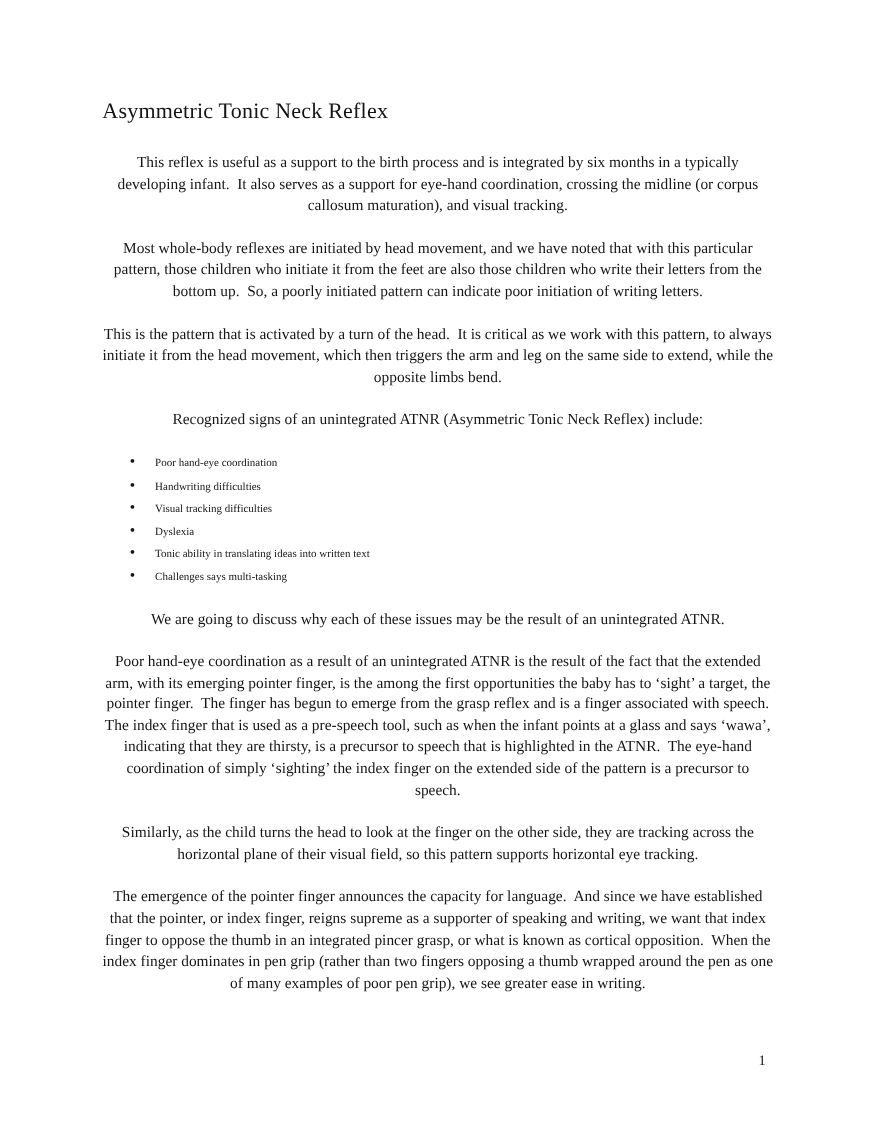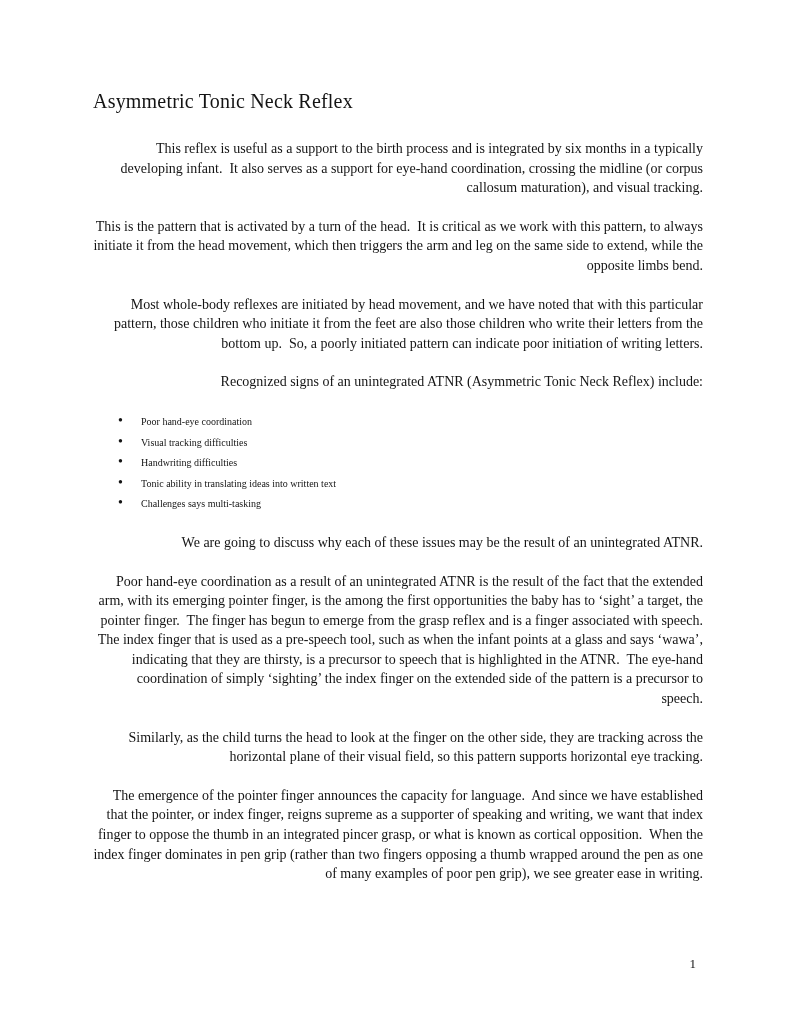--- a/index.html
+++ b/index.html
@@ -25,21 +25,21 @@
     font-weight: normal;
     margin: 0 0 26px 0;
     letter-spacing: 0.2px;
   }
   .para {
     font-size: 14px;
     line-height: 19.6px;
     margin: 0 0 19px 0;
     width: 610px;
     white-space: pre-wrap;
-    text-align: right;
+    text-align: center;
   }
   ul.bullets {
     list-style: none;
     margin: 0 0 19px 0;
     padding: 0 0 0 25px;
   }
   ul.bullets li {
     font-size: 10px;
     line-height: 19.6px;
     white-space: pre-wrap;
@@ -60,30 +60,31 @@
 </style>
 </head>
 <body>
 
 <div class="page">
 
   <h1 class="doc-title">Asymmetric Tonic Neck Reflex</h1>
 
   <p class="para">This reflex is useful as a support to the birth process and is integrated by six months in a typically developing infant.  It also serves as a support for eye-hand coordination, crossing the midline (or corpus callosum maturation), and visual tracking.</p>
 
+  <p class="para">Most whole-body reflexes are initiated by head movement, and we have noted that with this particular pattern, those children who initiate it from the feet are also those children who write their letters from the bottom up.  So, a poorly initiated pattern can indicate poor initiation of writing letters.</p>
+
   <p class="para">This is the pattern that is activated by a turn of the head.  It is critical as we work with this pattern, to always initiate it from the head movement, which then triggers the arm and leg on the same side to extend, while the opposite limbs bend.</p>
-
-  <p class="para">Most whole-body reflexes are initiated by head movement, and we have noted that with this particular pattern, those children who initiate it from the feet are also those children who write their letters from the bottom up.  So, a poorly initiated pattern can indicate poor initiation of writing letters.</p>
 
   <p class="para">Recognized signs of an unintegrated ATNR (Asymmetric Tonic Neck Reflex) include:</p>
 
   <ul class="bullets">
     <li>Poor hand-eye coordination</li>
+    <li>Handwriting difficulties</li>
     <li>Visual tracking difficulties</li>
-    <li>Handwriting difficulties</li>
+    <li>Dyslexia</li>
     <li>Tonic ability in translating ideas into written text</li>
     <li>Challenges says multi-tasking</li>
   </ul>
 
   <p class="para">We are going to discuss why each of these issues may be the result of an unintegrated ATNR.</p>
 
   <p class="para">Poor hand-eye coordination as a result of an unintegrated ATNR is the result of the fact that the extended arm, with its emerging pointer finger, is the among the first opportunities the baby has to ‘sight’ a target, the pointer finger.  The finger has begun to emerge from the grasp reflex and is a finger associated with speech.  The index finger that is used as a pre-speech tool, such as when the infant points at a glass and says ‘wawa’, indicating that they are thirsty, is a precursor to speech that is highlighted in the ATNR.  The eye-hand coordination of simply ‘sighting’ the index finger on the extended side of the pattern is a precursor to speech.</p>
 
   <p class="para">Similarly, as the child turns the head to look at the finger on the other side, they are tracking across the horizontal plane of their visual field, so this pattern supports horizontal eye tracking.</p>
 

